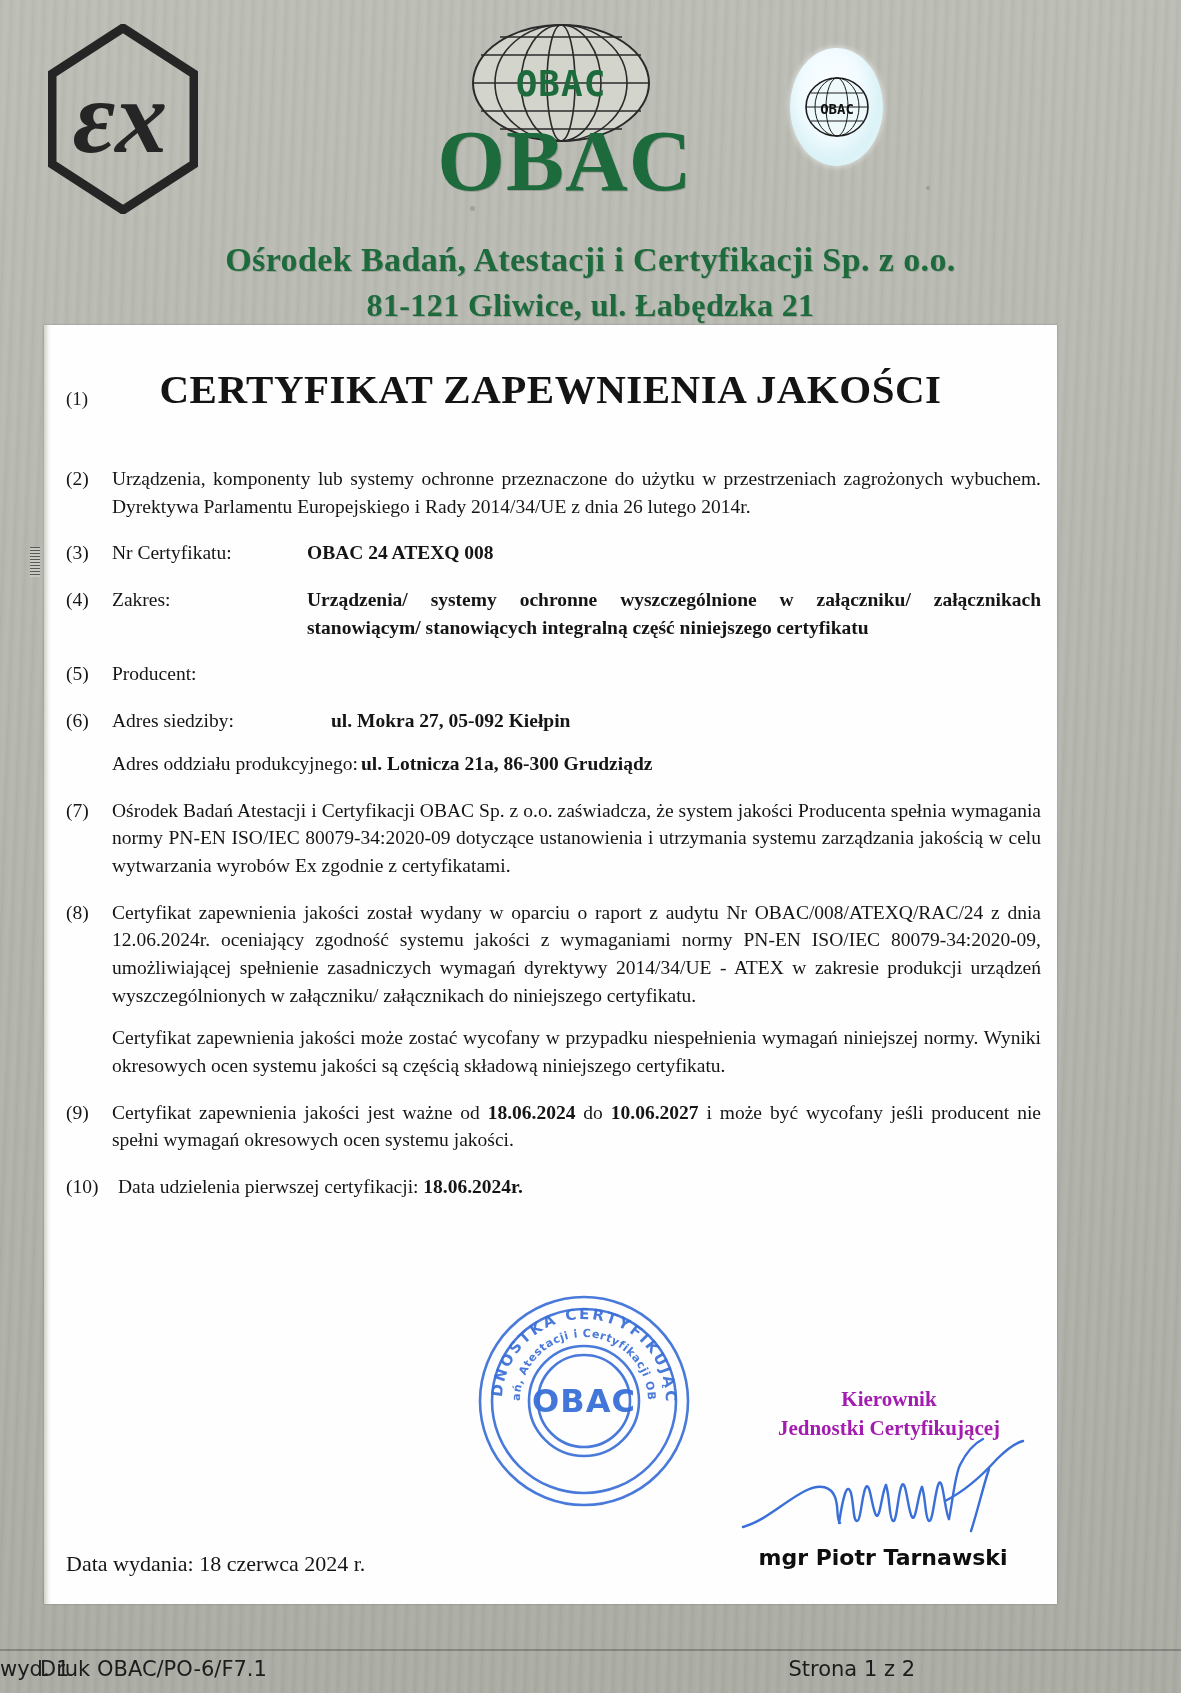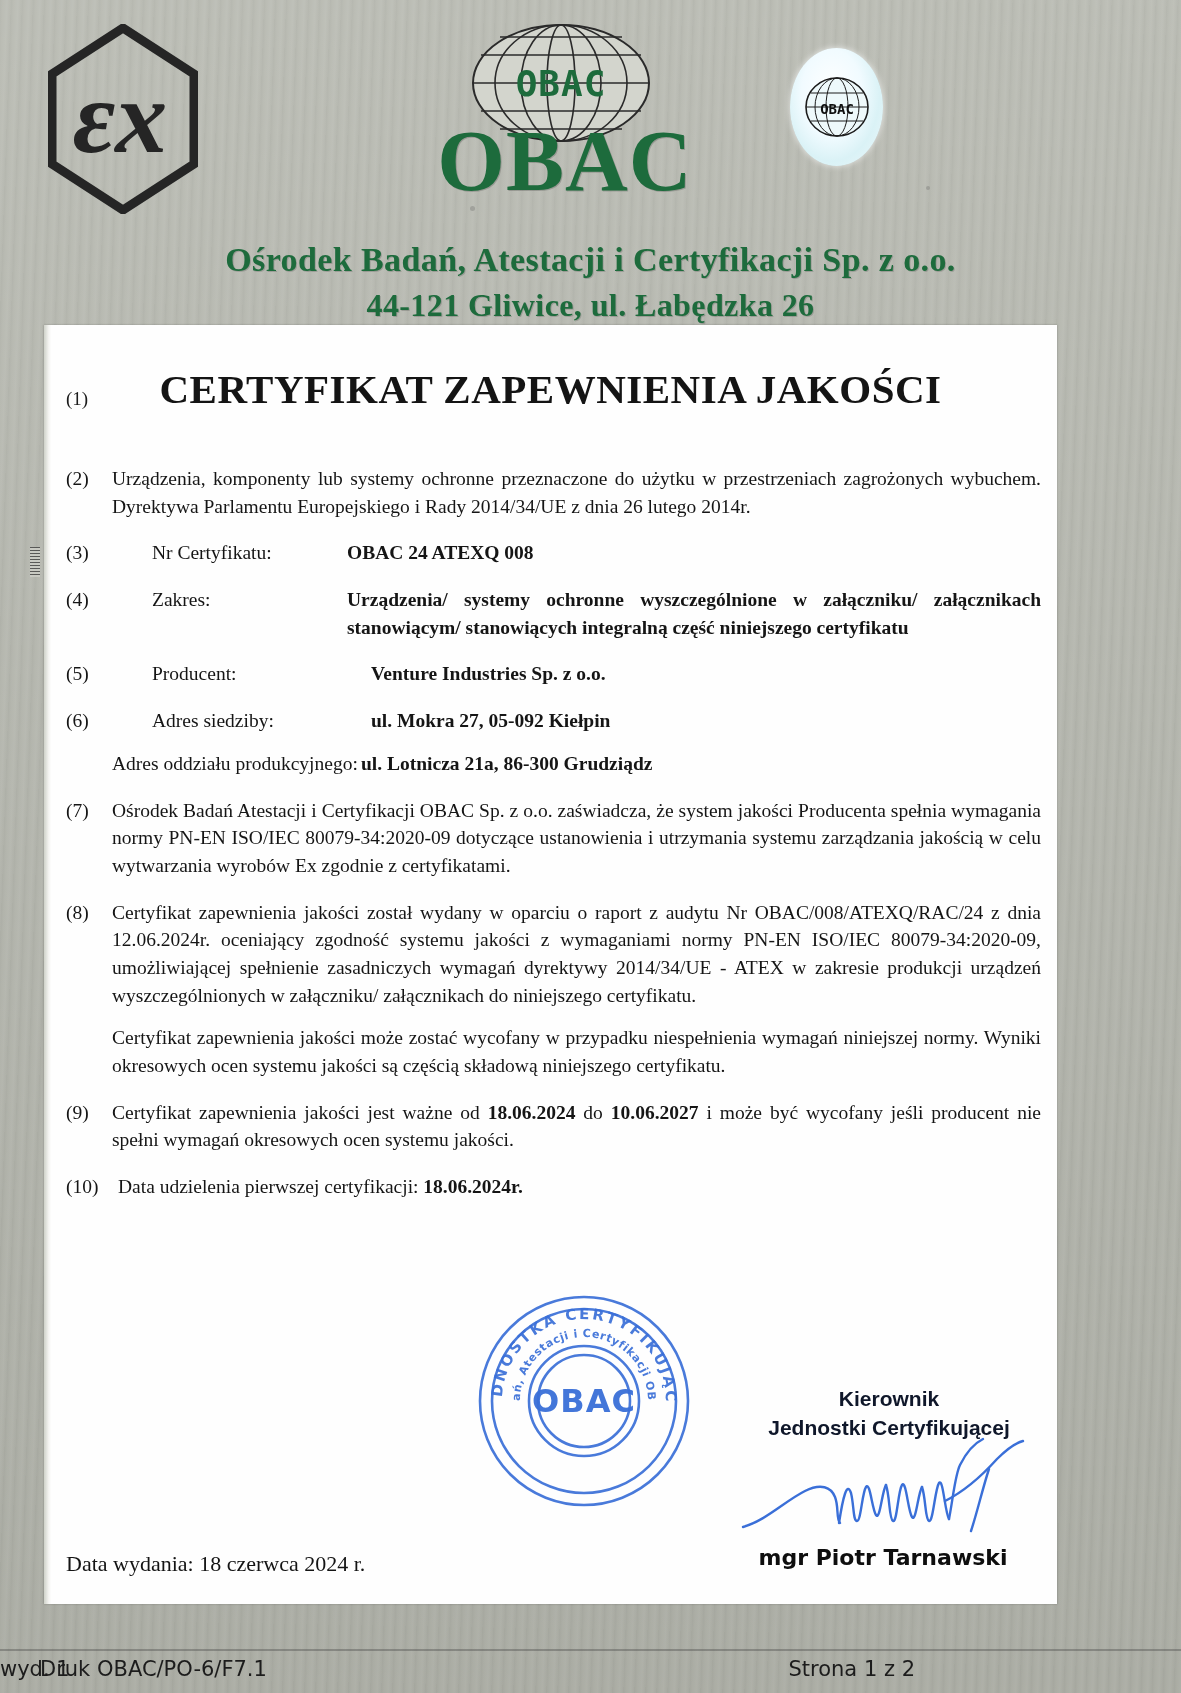--- a/index.html
+++ b/index.html
@@ -161,21 +161,20 @@
   }
   .mark-wide { flex: 0 0 52px; }
   .txt {
     flex: 1 1 auto;
     text-align: justify;
     text-justify: inter-word;
   }
   .txt-left { text-align: left; }
   .label-col {
     flex: 0 0 195px;
-    margin-left: 40px;
   }
   .value-b {
     font-weight: 700;
   }
   .indent-val {
     padding-left: 24px;
   }
   b, .b { font-weight: 700; }
   .row-p { margin-bottom: 19px; }
   .sub-row { padding-left: 46px; display: flex; }
@@ -187,23 +186,23 @@
     top: 968px;
     width: 216px;
     height: 216px;
   }
   .sig-block {
     position: absolute;
     right: 8px;
     top: 1060px;
     width: 320px;
     text-align: center;
-    font-family: Liberation Sans, sans-serif;
-    font-weight: 700;
-    color: #0f172a;
+    font-family: Liberation Serif, serif;
+    font-weight: 700;
+    color: #a21caf;
     font-size: 21px;
     line-height: 1.38;
   }
   .signature-svg {
     position: absolute;
     right: 28px;
     top: 1110px;
     width: 290px;
     height: 110px;
   }
@@ -291,21 +290,21 @@
           <ellipse cx="33" cy="31" rx="11" ry="29"></ellipse>
           <line x1="2" y1="31" x2="64" y2="31"></line>
           <path d="M7 17 H59"></path>
             <path d="M7 45 H59"></path>
         </g>
         <text x="33" y="38" text-anchor="middle" font-family="DejaVu Sans Mono, monospace" font-size="14" font-weight="700" fill="#101010">OBAC</text>
       </svg>
     </div>
 
     <div class="org-line1">Ośrodek Badań, Atestacji i Certyfikacji Sp. z o.o.</div>
-    <div class="org-line2">44-121 Gliwice, ul. Łabędzka 26</div>
+    <div class="org-line2">81-121 Gliwice, ul. Łabędzka 21</div>
   </div>
 
   <div class="scan-speck" style="left:470px;top:206px;width:5px;height:5px;"></div>
   <div class="scan-speck" style="left:926px;top:186px;width:4px;height:4px;"></div>
 
   <div class="sheet">
     <div class="sheet-edge"></div>
     <div class="barcode"></div>
 
     <div class="num-1">(1)</div>
@@ -326,21 +325,20 @@
 
       <div class="row row-p">
         <div class="mark">(4)</div>
         <div class="label-col">Zakres:</div>
         <div class="txt value-b">Urządzenia/ systemy ochronne wyszczególnione w załączniku/ załącznikach stanowiącym/ stanowiących integralną część niniejszego certyfikatu</div>
       </div>
 
       <div class="row row-p">
         <div class="mark">(5)</div>
         <div class="label-col">Producent:</div>
-        <div class="txt txt-left value-b indent-val">Venture Industries Sp. z o.o.</div>
       </div>
 
       <div class="row">
         <div class="mark">(6)</div>
         <div class="label-col">Adres siedziby:</div>
         <div class="txt txt-left value-b indent-val">ul. Mokra 27, 05-092 Kiełpin</div>
       </div>
 
       <div class="sub-row row-p">
         <div class="sub-label">Adres oddziału produkcyjnego:</div>

